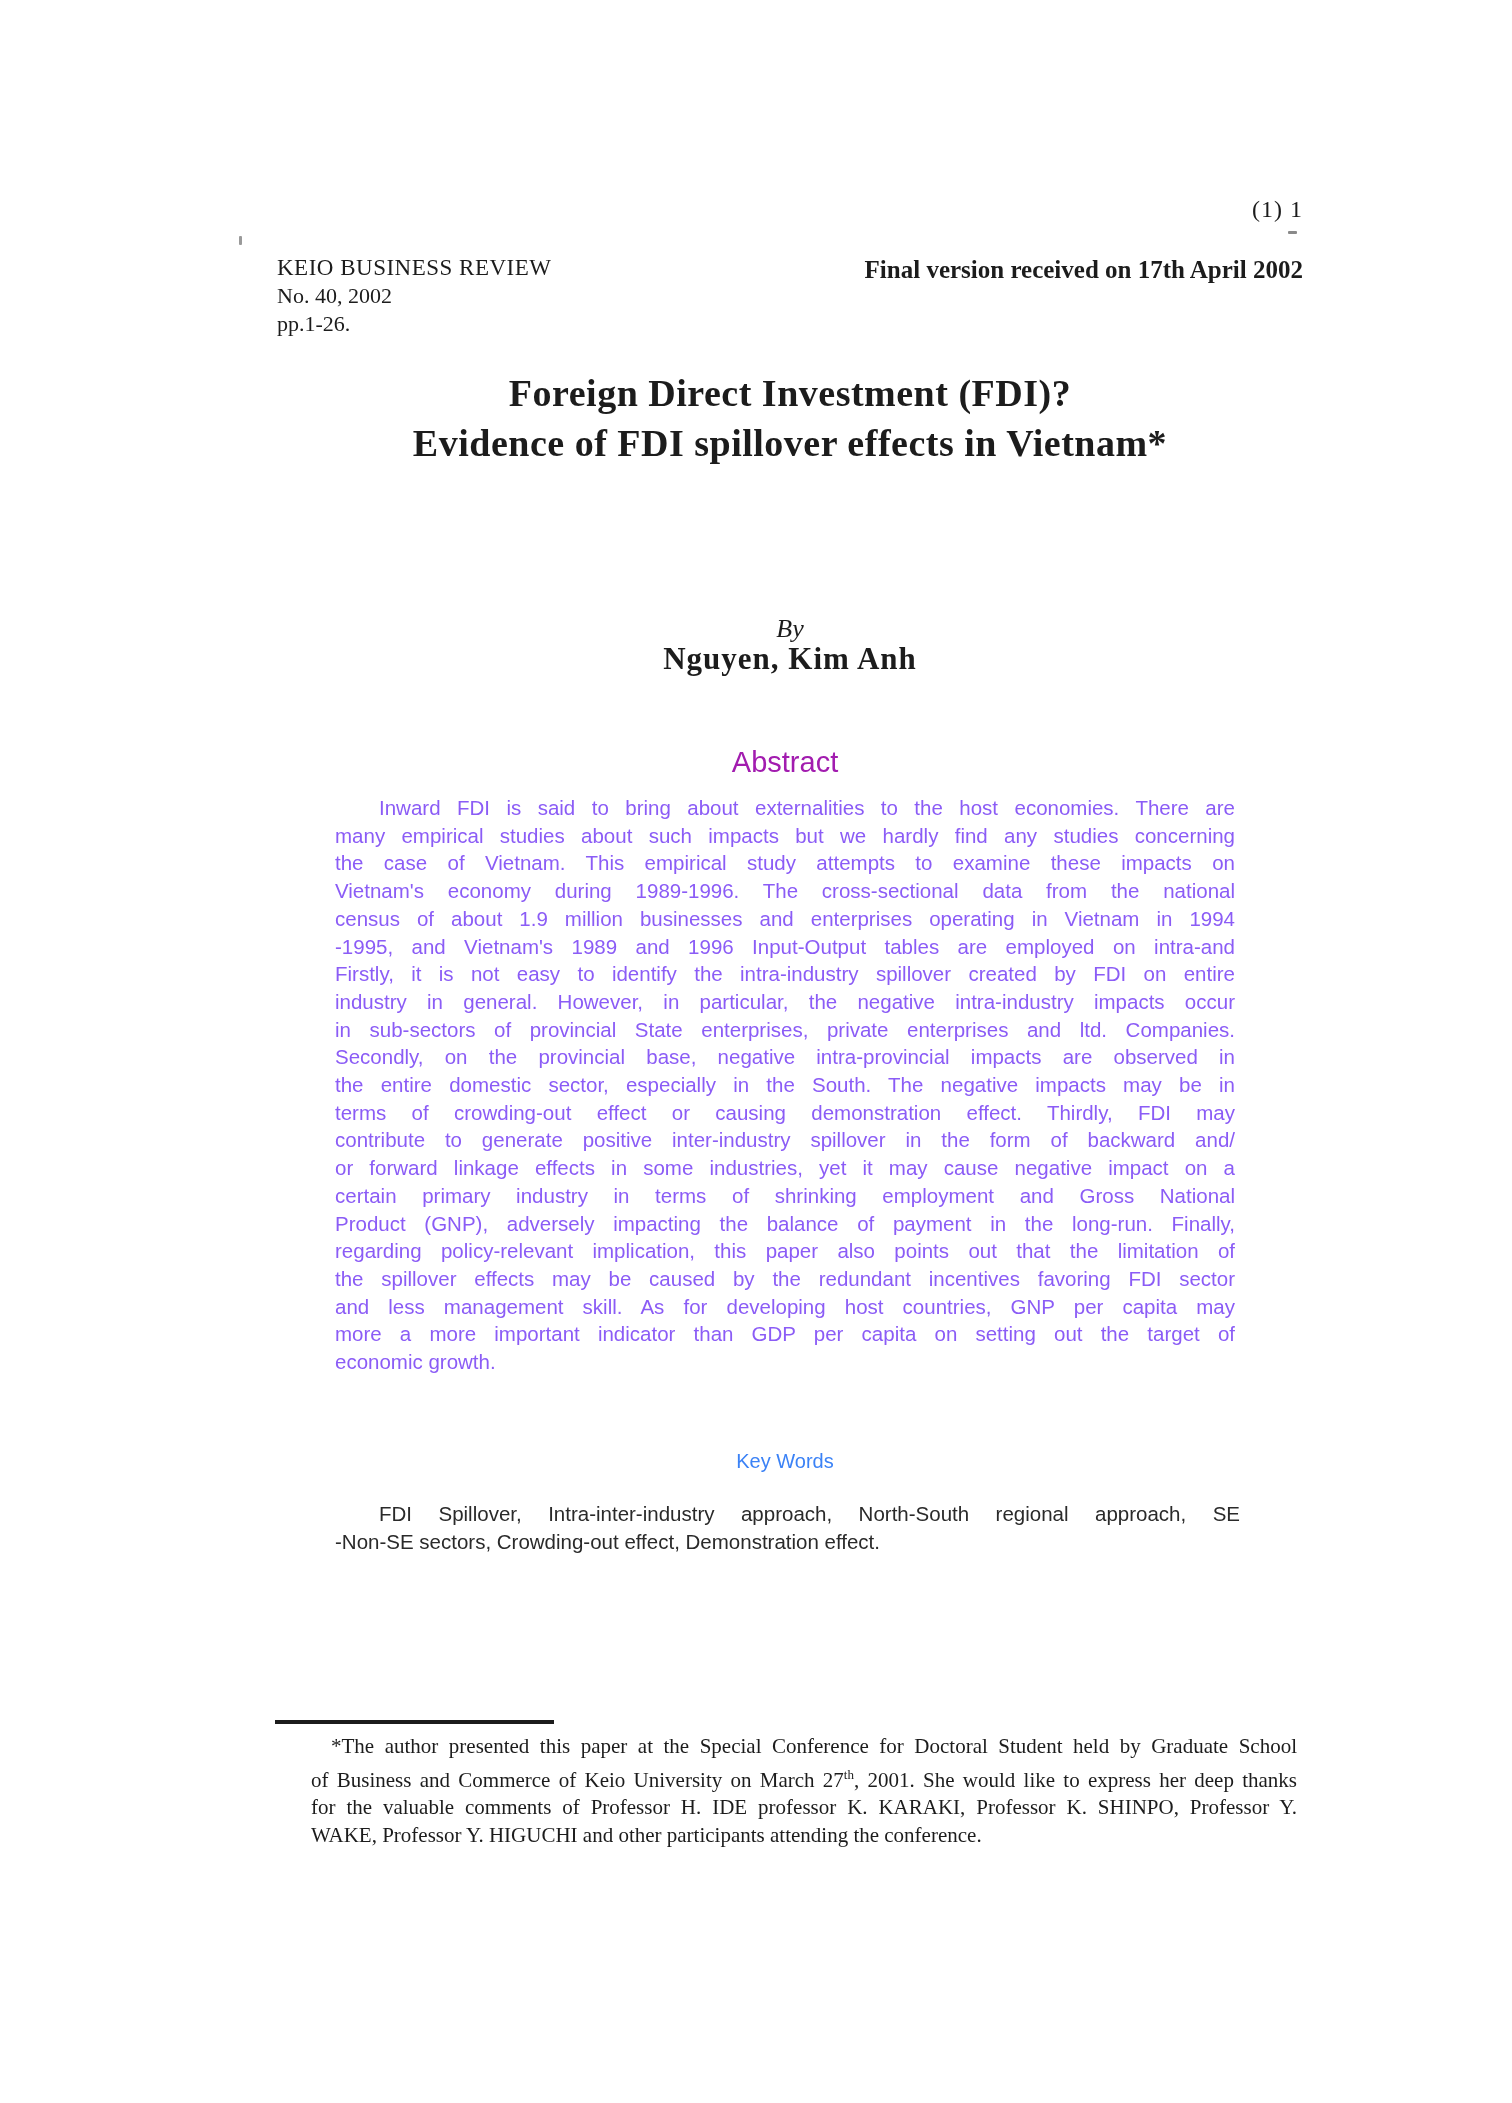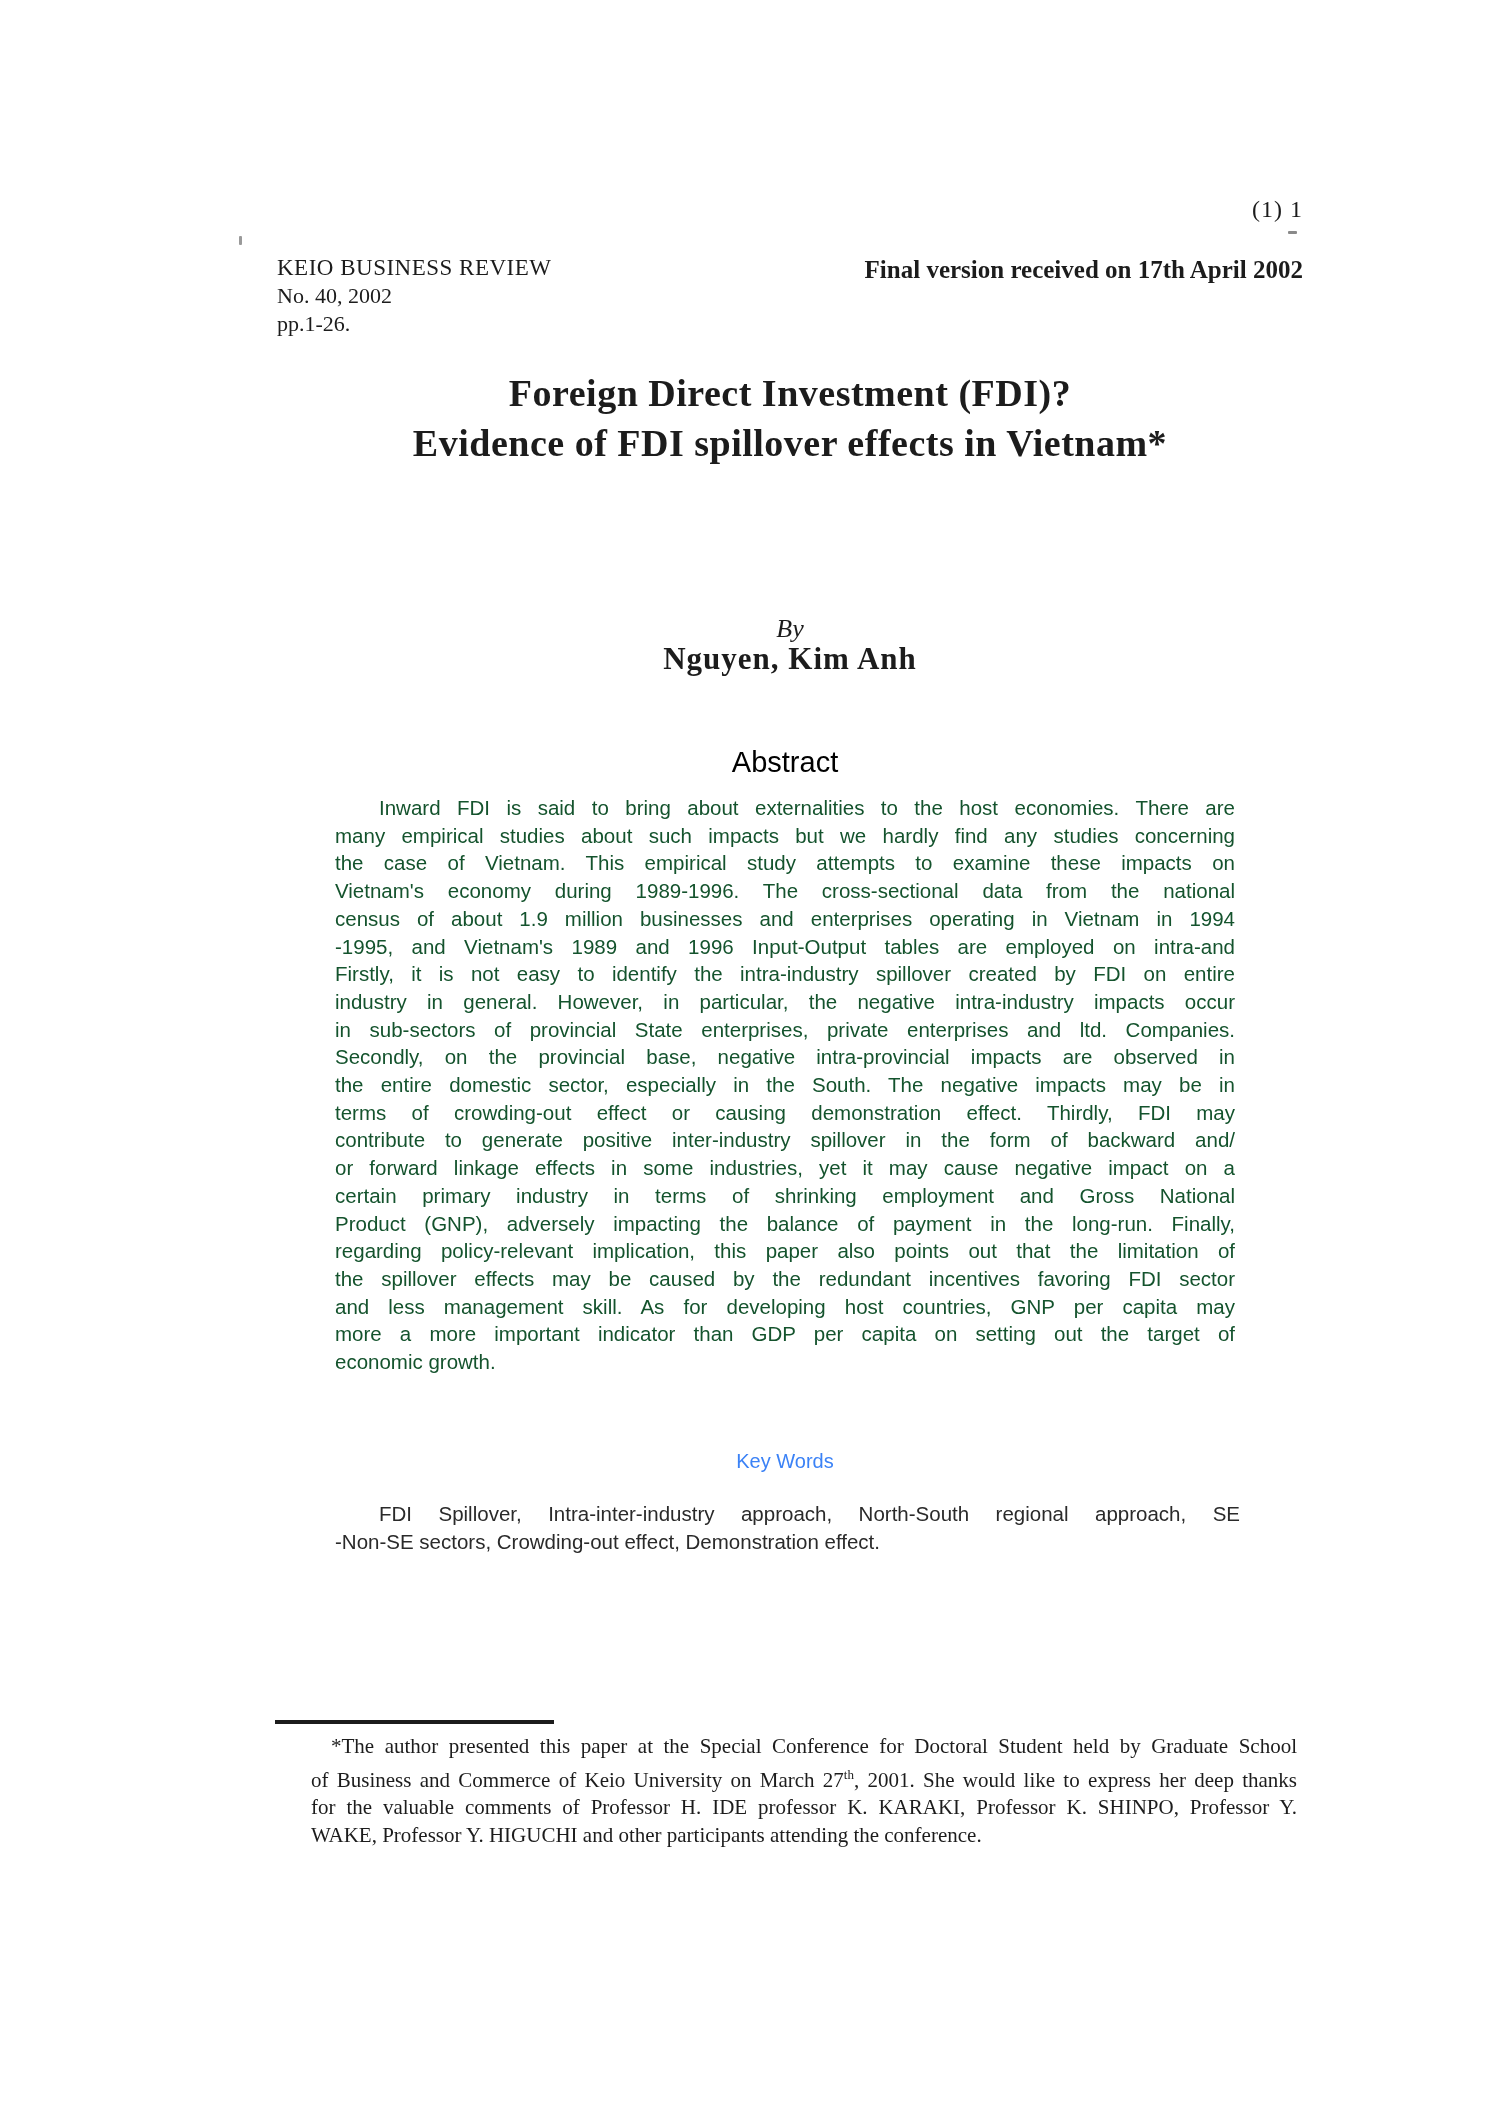--- a/index.html
+++ b/index.html
@@ -54,23 +54,23 @@
   }
   .author-name {
     top: 641px; left: 277px; width: 1026px; text-align: center;
     font-size: 31px; font-weight: bold; letter-spacing: 1px;
   }
 
   
   .sans { font-family: "Liberation Sans", "DejaVu Sans", sans-serif; }
   .abstract-heading {
     top: 746px; left: 335px; width: 900px; text-align: center;
-    font-size: 29px; color: #000000;
+    font-size: 29px; color: #a21caf;
   }
-  .abstract-body { top: 794px; left: 335px; width: 900px; color: #14532d; }
+  .abstract-body { top: 794px; left: 335px; width: 900px; color: #8b5cf6; }
   .abs-line {
     font-size: 20.5px; line-height: 27.7px;
     text-align: justify; text-align-last: justify; text-justify: inter-word;
   }
   .abstract-body .abs-line:first-child { text-indent: 44px; }
   .abstract-body .abs-line:last-child { text-align-last: left; }
 
   
   .keywords-heading {
     top: 1450px; left: 335px; width: 900px; text-align: center;

